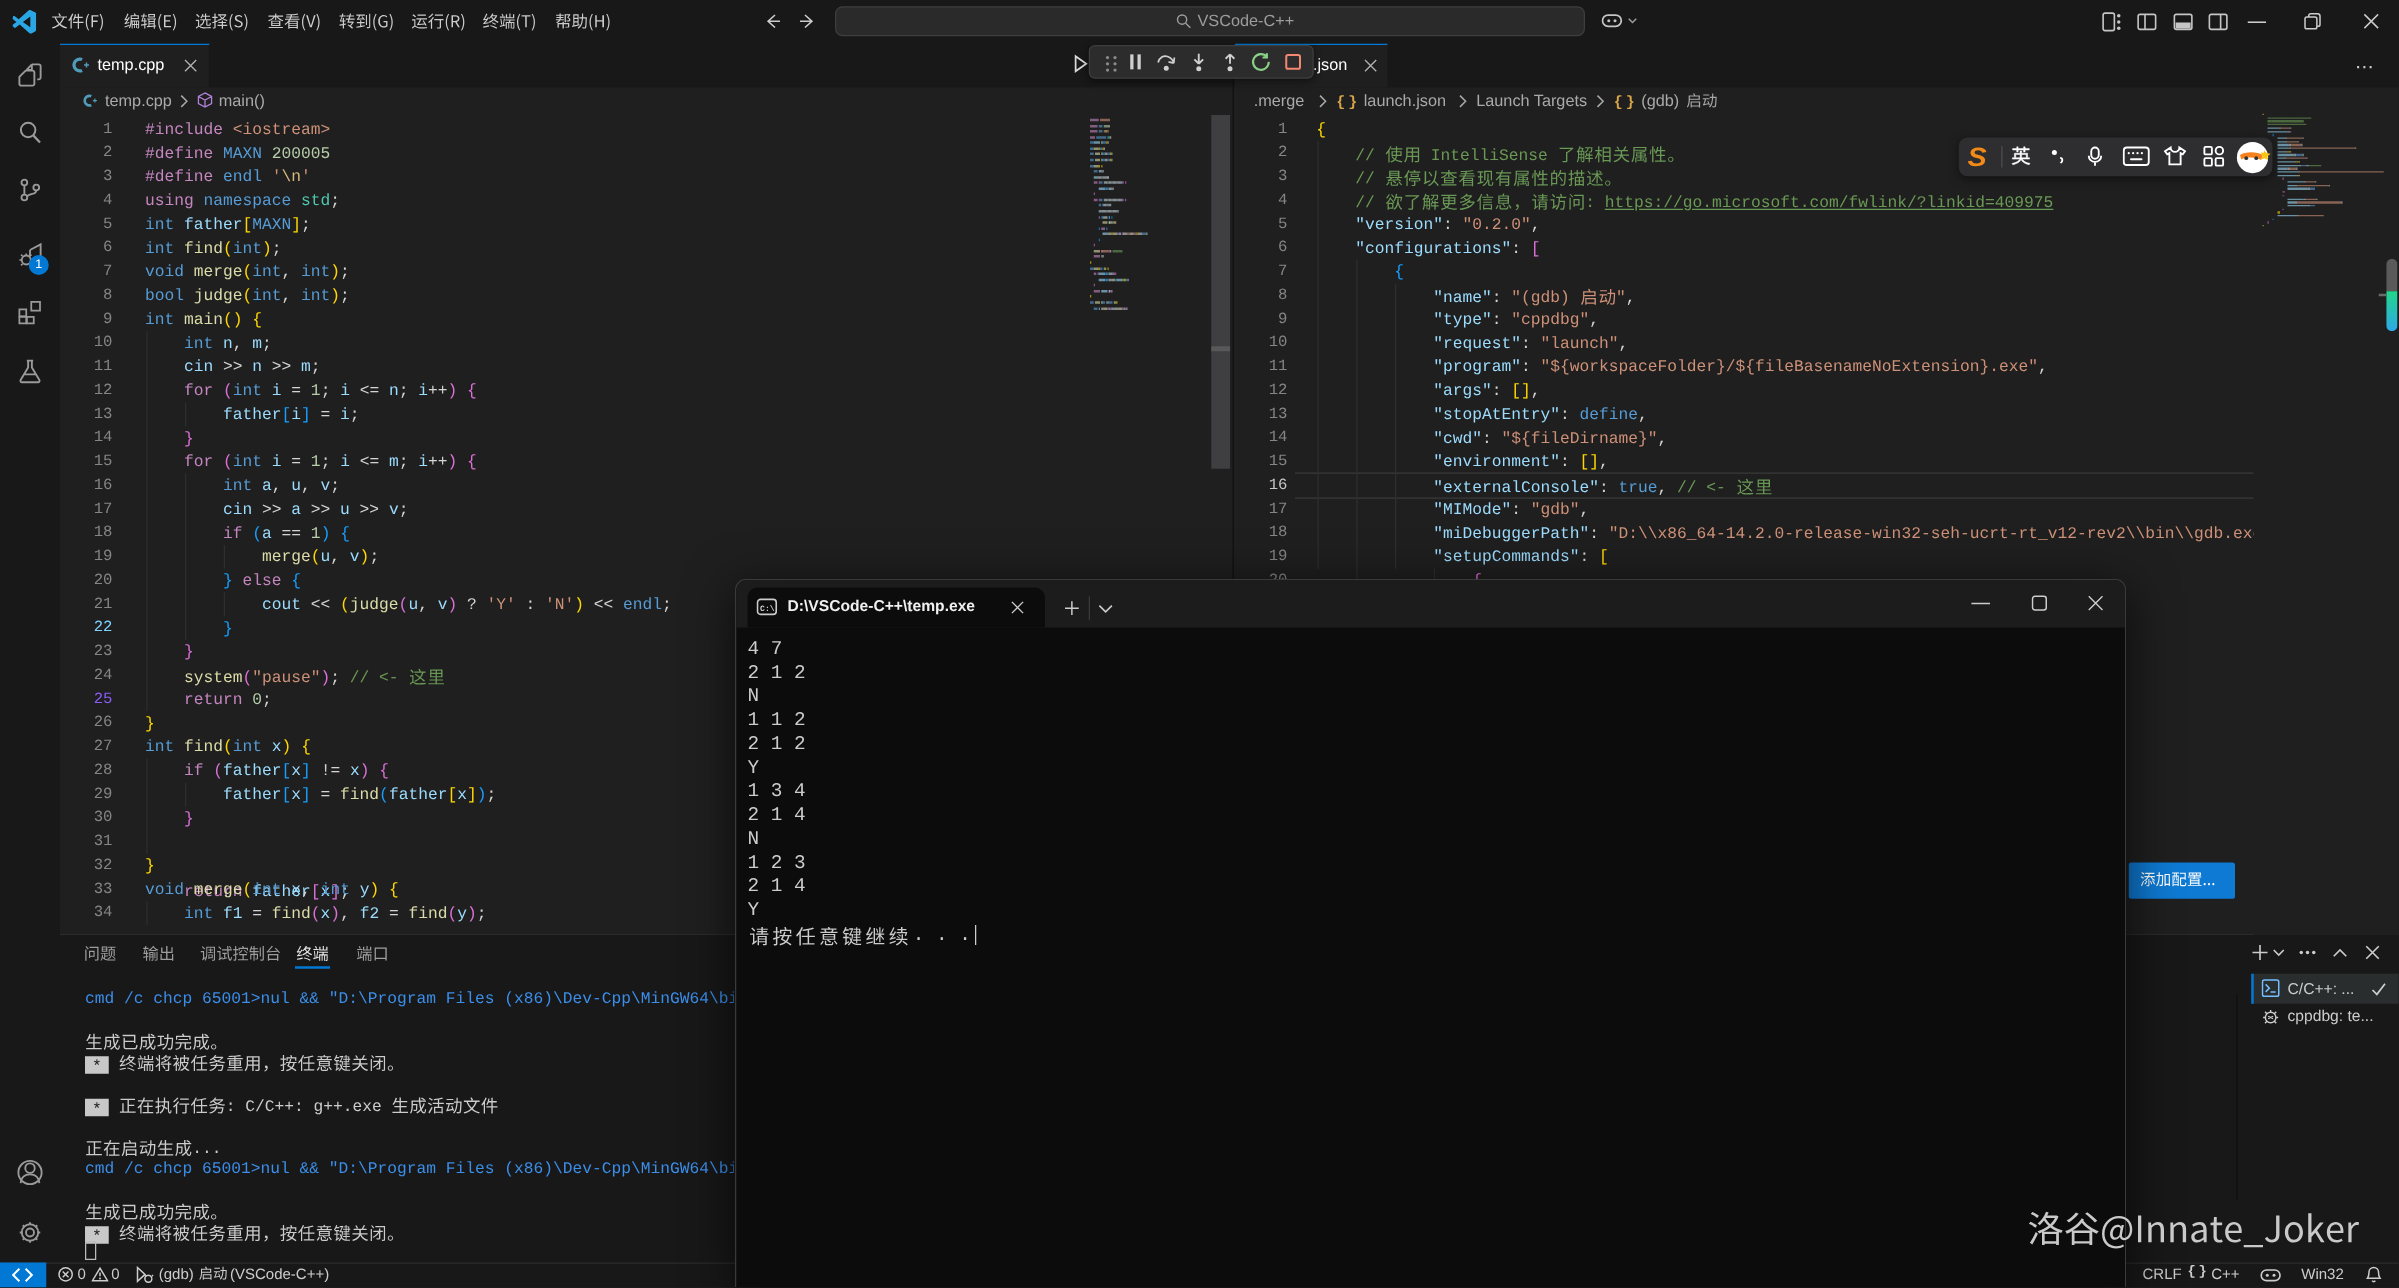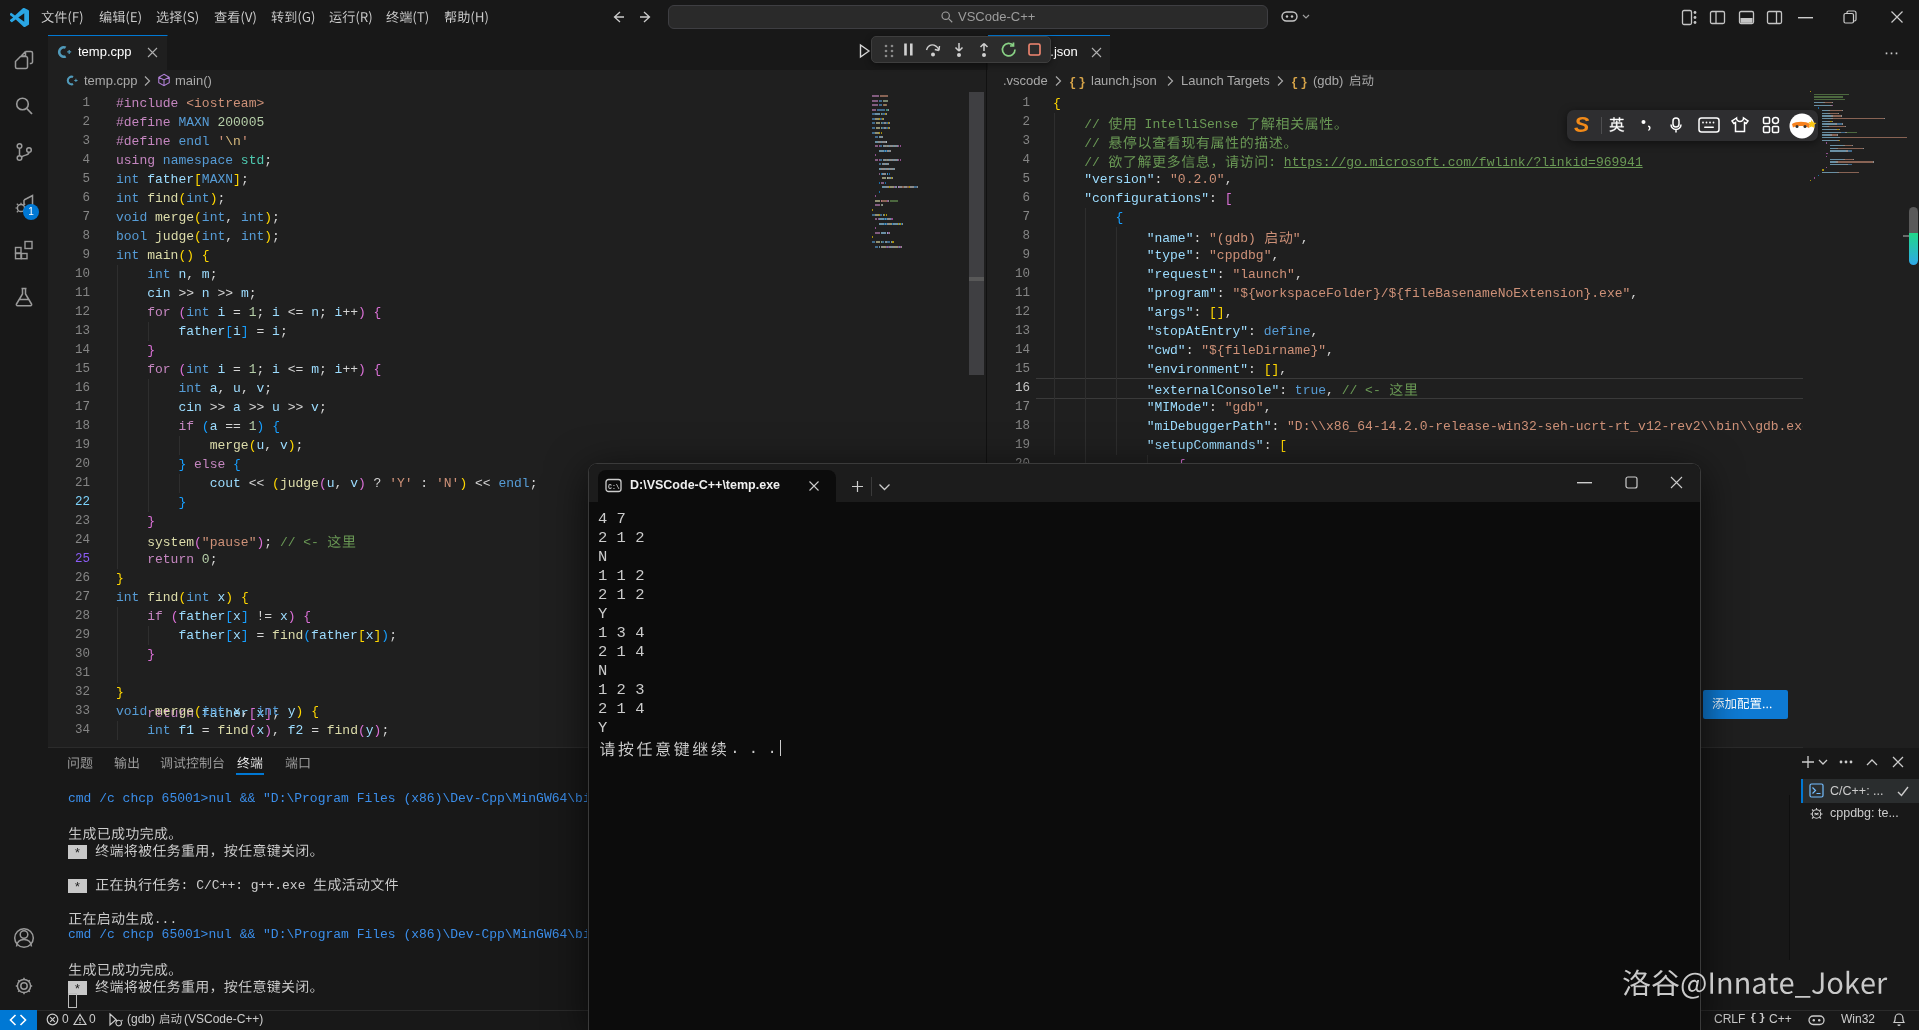--- a/index.html
+++ b/index.html
@@ -517,21 +517,21 @@
     <div style="left:969px;top:92px;width:15px;height:283px;background:#3f3f42"></div>
     <div style="left:969px;top:277px;width:15px;height:4px;background:#585858"></div>
     <div style="left:988px;top:35px;width:122px;height:35px;background:#1f1f1f;border-top:1.5px solid #0078d4"></div>
     <div style="left:1012px;top:44px;font-size:13px;color:#ffffff">launch.json</div>
     <div style="left:1091px;top:47px;line-height:0">
       <svg width="11" height="11" viewBox="0 0 11 11">
         <path stroke="#b0b0b0" stroke-width="1.1" d="M1 1 L10 10 M10 1 L1 10"></path>
       </svg>
     </div>
     <div style="left:1884px;top:44px;font-size:15px;color:#cccccc;letter-spacing:1px">⋯</div>
-    <div style="left:1003px;top:73px;font-size:13px;color:#a9a9a9">.vscode</div>
+    <div style="left:1003px;top:73px;font-size:13px;color:#a9a9a9">.merge</div>
     <div style="left:1053px;top:75px;line-height:0">
       <svg width="10" height="12" viewBox="0 0 10 12">
         <path fill="none" stroke="#a9a9a9" stroke-width="1.2" d="M3 1.5 L7.5 6 L3 10.5"></path>
       </svg>
     </div>
     <div style="left:1069px;top:72px;"><span style="font-family:Liberation Mono;font-weight:bold;color:#d8a549;font-size:12px">{ }</span></div>
     <div style="left:1091px;top:73px;font-size:13px;color:#a9a9a9">launch.json</div>
     <div style="left:1165px;top:75px;line-height:0">
       <svg width="10" height="12" viewBox="0 0 10 12">
         <path fill="none" stroke="#a9a9a9" stroke-width="1.2" d="M3 1.5 L7.5 6 L3 10.5"></path>
@@ -560,21 +560,21 @@
         </svg></span><span style="color:#6A9955"> IntelliSense </span><span style="display:inline-block;vertical-align:-6.6px;line-height:0"><svg width="102.2" height="21.4" viewBox="0 0 102.2 21.4" style="overflow:visible">
           <path fill="#6A9955" d="M1.7 5.2V6.2H10.7C9.7 7.2 8.1 8.3 6.8 8.9V15.6C6.8 15.8 6.7 15.9 6.4 15.9C6.1 15.9 5 15.9 3.8 15.9C4 16.2 4.2 16.6 4.3 16.9C5.7 16.9 6.6 16.9 7.2 16.8C7.7 16.6 7.9 16.3 7.9 15.6V9.5C9.7 8.5 11.6 7.1 12.8 5.7L12 5.1L11.7 5.2Z M18.6 8.4V10.1H17.3V8.4ZM19.3 8.4H20.6V10.1H19.3ZM17.2 7.6C17.4 7.2 17.6 6.7 17.9 6.1H19.7C19.5 6.6 19.3 7.2 19 7.6ZM17.5 4C17.1 5.8 16.3 7.4 15.3 8.5C15.6 8.7 16 9 16.1 9.1L16.4 8.7V11.3C16.4 12.9 16.3 15 15.4 16.5C15.6 16.6 16 16.8 16.2 17C16.8 16 17.1 14.8 17.2 13.6H18.6V16.2H19.3V13.6H20.6V15.7C20.6 15.9 20.6 15.9 20.4 15.9C20.3 15.9 19.9 15.9 19.4 15.9C19.5 16.2 19.6 16.6 19.7 16.8C20.4 16.8 20.8 16.8 21.1 16.6C21.4 16.5 21.5 16.2 21.5 15.7V7.6H20C20.3 7 20.7 6.3 20.9 5.7L20.3 5.3L20.1 5.3H18.2C18.3 5 18.4 4.6 18.5 4.3ZM18.6 10.9V12.8H17.3C17.3 12.3 17.3 11.8 17.3 11.3V10.9ZM19.3 10.9H20.6V12.8H19.3ZM23.1 9.4C22.9 10.6 22.4 11.7 21.8 12.5C22 12.6 22.4 12.8 22.6 13C22.9 12.6 23.1 12.1 23.3 11.6H24.9V13.3H22.1V14.2H24.9V16.9H25.9V14.2H28.3V13.3H25.9V11.6H28V10.7H25.9V9.4H24.9V10.7H23.7C23.8 10.3 23.9 9.9 24 9.5ZM22 4.8V5.7H24C23.7 7 23.2 8.1 21.7 8.7C21.9 8.9 22.2 9.3 22.3 9.5C24 8.7 24.6 7.3 24.9 5.7H27C26.9 7.3 26.8 8 26.6 8.1C26.5 8.2 26.4 8.3 26.2 8.3C26 8.3 25.5 8.2 24.9 8.2C25.1 8.4 25.2 8.8 25.2 9.1C25.8 9.1 26.4 9.1 26.6 9.1C27 9.1 27.2 9 27.4 8.7C27.7 8.4 27.8 7.5 27.9 5.2C27.9 5 27.9 4.8 27.9 4.8Z M37.1 9.2H41.4V11.6H37.1ZM37.1 8.2V5.9H41.4V8.2ZM37.1 12.6H41.4V15H37.1ZM36.1 4.9V16.8H37.1V16H41.4V16.8H42.5V4.9ZM32.5 4.1V7.1H30.2V8.1H32.4C31.9 10 30.9 12.2 29.9 13.4C30.1 13.6 30.3 14 30.5 14.3C31.2 13.4 31.9 11.8 32.5 10.2V16.9H33.5V10.5C34 11.2 34.7 12.1 34.9 12.5L35.6 11.7C35.3 11.3 34 9.8 33.5 9.3V8.1H35.5V7.1H33.5V4.1Z M47.2 4.6C47.8 5.4 48.4 6.4 48.6 7H45.9V8.1H50.6V9.8C50.6 10.1 50.5 10.3 50.5 10.6H45.1V11.6H50.3C49.9 13.1 48.5 14.7 44.8 16C45.1 16.2 45.4 16.7 45.5 16.9C49.1 15.7 50.7 14 51.3 12.4C52.5 14.6 54.3 16.1 56.8 16.9C57 16.5 57.3 16.1 57.5 15.8C55 15.2 53.1 13.7 52 11.6H57.2V10.6H51.7L51.7 9.8V8.1H56.4V7H53.7C54.2 6.3 54.7 5.3 55.2 4.5L54.1 4.1C53.7 5 53.1 6.2 52.5 7H48.7L49.6 6.5C49.3 5.9 48.7 4.9 48.1 4.2Z M61.7 5.5H70.1V6.8H61.7ZM60.7 4.7V8.8C60.7 11 60.5 14.1 59.1 16.3C59.4 16.4 59.9 16.7 60.1 16.9C61.5 14.6 61.7 11.1 61.7 8.8V7.6H71.1V4.7ZM63.7 10.5H66.2V11.5H63.7ZM67.2 10.5H69.7V11.5H67.2ZM68.1 14.1 68.5 14.8 67.2 14.8V13.7H70.3V16C70.3 16.1 70.3 16.2 70.1 16.2C70 16.2 69.5 16.2 68.8 16.2C68.9 16.4 69.1 16.7 69.1 16.9C70 16.9 70.6 16.9 70.9 16.8C71.2 16.7 71.3 16.4 71.3 16V13H67.2V12.2H70.7V9.8H67.2V9C68.4 8.9 69.6 8.7 70.5 8.6L69.9 7.9C68.2 8.3 65 8.4 62.5 8.5C62.6 8.7 62.7 9 62.7 9.2C63.8 9.2 65 9.1 66.2 9.1V9.8H62.8V12.2H66.2V13H62.2V17H63.2V13.7H66.2V14.8L63.8 14.9L63.8 15.7C65.2 15.7 67 15.6 68.9 15.5L69.3 16.1L69.9 15.9C69.7 15.4 69.1 14.5 68.7 13.9Z M75.7 4.1V16.9H76.8V4.1ZM74.4 6.7C74.3 7.9 74.1 9.4 73.7 10.3L74.5 10.6C74.9 9.6 75.1 8 75.2 6.8ZM76.9 6.6C77.3 7.4 77.7 8.4 77.8 9.1L78.6 8.7C78.5 8.1 78 7.1 77.6 6.3ZM78 15.4V16.4H86.6V15.4H83.1V11.9H85.9V10.9H83.1V8H86.2V7H83.1V4.1H82V7H80.3C80.4 6.3 80.6 5.6 80.7 4.9L79.7 4.7C79.4 6.6 78.8 8.5 78 9.7C78.3 9.8 78.8 10.1 79 10.2C79.3 9.6 79.7 8.9 79.9 8H82V10.9H79V11.9H82V15.4Z M90.6 12.4C89.5 12.4 88.5 13.4 88.5 14.5C88.5 15.7 89.5 16.7 90.6 16.7C91.8 16.7 92.8 15.7 92.8 14.5C92.8 13.4 91.8 12.4 90.6 12.4ZM90.6 16C89.8 16 89.2 15.3 89.2 14.5C89.2 13.8 89.8 13.1 90.6 13.1C91.4 13.1 92 13.8 92 14.5C92 15.3 91.4 16 90.6 16Z"></path>
         </svg></span></div>
     <div class="ln" style="left:990px;top:132px;width:40px;color:#858585">3</div>
     <div class="mono" style="left:1053px;top:132px"><span style="color:#D4D4D4">    </span><span style="color:#6A9955">// </span><span style="display:inline-block;vertical-align:-6.6px;line-height:0"><svg width="189.8" height="21.4" viewBox="0 0 189.8 21.4" style="overflow:visible">
           <path fill="#6A9955" d="M4.5 13.4V15.4C4.5 16.4 4.9 16.7 6.3 16.7C6.6 16.7 8.8 16.7 9.1 16.7C10.2 16.7 10.5 16.3 10.6 14.8C10.4 14.8 10 14.6 9.7 14.5C9.7 15.7 9.6 15.8 9 15.8C8.5 15.8 6.8 15.8 6.4 15.8C5.7 15.8 5.5 15.8 5.5 15.4V13.4ZM6.1 13.2C6.9 13.6 7.8 14.3 8.2 14.8L9 14.2C8.5 13.7 7.6 13 6.8 12.7ZM10.4 13.7C11.4 14.5 12.3 15.6 12.8 16.4L13.7 15.8C13.2 15.1 12.2 14 11.3 13.2ZM2.7 13.3C2.3 14.2 1.6 15.2 0.8 15.9L1.7 16.4C2.5 15.7 3.2 14.6 3.7 13.7ZM2.3 12.9C2.8 12.7 3.5 12.7 11 12.2C11.4 12.6 11.8 13 12 13.3L12.9 12.7C12.3 12 11.2 11.1 10.2 10.4H13.7V9.6H11.5V4.6H3.3V9.6H1.1V10.4H4.7C4 11 3.2 11.5 2.9 11.6C2.6 11.8 2.3 11.9 2 12C2.1 12.2 2.3 12.7 2.3 12.9ZM4.3 9.6V8.6H10.4V9.6ZM9.1 10.7C9.4 10.9 9.8 11.2 10.1 11.5L4.2 11.8C4.9 11.4 5.6 10.9 6.2 10.4H9.4ZM4.3 7.1H10.4V7.9H4.3ZM4.3 6.3V5.4H10.4V6.3Z M21.4 7.7H26V8.9H21.4ZM20.5 7V9.7H27V7ZM19.2 10.5V12.8H20.1V11.4H27.3V12.8H28.2V10.5ZM22.8 4.3C23 4.6 23.2 5 23.3 5.3H19.4V6.2H28.2V5.3H24.5C24.3 4.9 24 4.4 23.7 4ZM20.5 12.5V13.3H23.2V15.7C23.2 15.9 23.2 16 22.9 16C22.7 16 21.9 16 21.1 16C21.2 16.2 21.4 16.6 21.4 16.9C22.5 16.9 23.2 16.9 23.7 16.8C24.2 16.6 24.3 16.3 24.3 15.8V13.3H26.9V12.5ZM18.6 4.1C17.9 6.2 16.6 8.3 15.3 9.7C15.5 9.9 15.8 10.5 15.9 10.7C16.3 10.3 16.7 9.7 17.1 9.2V16.9H18.1V7.6C18.7 6.6 19.1 5.5 19.5 4.4Z M34.7 5.9C35.5 6.9 36.5 8.3 36.9 9.2L37.8 8.6C37.4 7.7 36.5 6.4 35.6 5.4ZM40.2 4.6C39.8 10.8 38.9 14.3 34.3 16.1C34.6 16.3 35 16.8 35.1 17C37 16.2 38.3 15 39.3 13.5C40.4 14.7 41.5 16 42.1 16.9L43 16.2C42.4 15.2 41 13.7 39.8 12.6C40.7 10.6 41.1 8 41.3 4.6ZM31.5 15.5C31.8 15.2 32.3 14.9 36.4 13C36.3 12.7 36.2 12.3 36.1 12L32.9 13.5V5.1H31.7V13.4C31.7 14 31.2 14.5 30.9 14.7C31.1 14.9 31.4 15.3 31.5 15.5Z M48.2 12.8H53.9V13.9H48.2ZM48.2 10.9H53.9V12H48.2ZM47.2 10.1V14.7H55V10.1ZM45.1 15.5V16.5H57.1V15.5ZM50.5 4.1V5.8H44.9V6.8H49.4C48.2 8.1 46.3 9.3 44.6 9.9C44.8 10.1 45.1 10.5 45.3 10.7C47.2 10 49.3 8.5 50.5 6.8V9.7H51.6V6.8C52.9 8.4 55 9.9 56.9 10.6C57 10.3 57.4 9.9 57.6 9.7C55.8 9.2 53.9 8 52.7 6.8H57.3V5.8H51.6V4.1Z M63.3 12.8H69.5V13.8H63.3ZM63.3 12.1V11.1H69.5V12.1ZM63.3 14.5H69.5V15.6H63.3ZM70.3 4.2C68 4.6 63.8 4.8 60.4 4.9C60.4 5.1 60.5 5.4 60.6 5.7C61.8 5.7 63.1 5.6 64.4 5.6C64.3 5.9 64.2 6.2 64.1 6.6H60.5V7.4H63.8C63.7 7.7 63.5 8.1 63.3 8.4H59.5V9.3H62.8C62 10.8 60.8 12.1 59.2 13C59.4 13.2 59.7 13.6 59.8 13.8C60.8 13.2 61.6 12.5 62.3 11.7V17H63.3V16.4H69.5V17H70.5V10.3H63.5C63.7 10 63.9 9.6 64 9.3H71.9V8.4H64.5C64.6 8.1 64.8 7.7 64.9 7.4H71.1V6.6H65.3L65.6 5.5C67.6 5.4 69.5 5.2 70.9 4.9Z M79.3 4.7V12.2H80.4V5.7H84.6V12.2H85.6V4.7ZM73.9 14.4 74.1 15.4C75.5 15 77.2 14.5 78.9 14L78.8 13L77 13.6V10H78.4V9.1H77V6H78.7V5H74.1V6H75.9V9.1H74.3V10H75.9V13.9C75.2 14.1 74.5 14.3 73.9 14.4ZM81.9 6.9V9.6C81.9 11.8 81.5 14.4 77.9 16.2C78.2 16.4 78.5 16.8 78.6 17C80.9 15.8 82 14.1 82.5 12.4V15.4C82.5 16.3 82.9 16.6 83.9 16.6H85.2C86.4 16.6 86.5 16 86.7 13.8C86.4 13.7 86.1 13.6 85.8 13.4C85.7 15.4 85.7 15.8 85.2 15.8H84C83.6 15.8 83.5 15.7 83.5 15.3V12H82.7C82.9 11.1 82.9 10.3 82.9 9.6V6.9Z M93.4 4.1C93.2 4.7 93 5.3 92.8 5.9H88.8V6.9H92.3C91.4 8.7 90.1 10.4 88.5 11.6C88.7 11.8 89 12.1 89.1 12.4C90 11.7 90.8 11 91.5 10.1V16.9H92.5V14.2H98.4V15.6C98.4 15.8 98.3 15.9 98.1 15.9C97.8 15.9 96.9 15.9 96 15.9C96.2 16.2 96.3 16.6 96.4 16.9C97.6 16.9 98.3 16.9 98.8 16.7C99.3 16.6 99.4 16.2 99.4 15.6V8.5H92.6C92.9 8 93.2 7.4 93.5 6.9H101V5.9H93.9C94.1 5.4 94.3 4.8 94.4 4.3ZM92.5 11.8H98.4V13.2H92.5ZM92.5 10.9V9.4H98.4V10.9Z M105.5 5.5H113.9V6.8H105.5ZM104.5 4.7V8.8C104.5 11 104.3 14.1 102.9 16.3C103.2 16.4 103.7 16.7 103.9 16.9C105.3 14.6 105.5 11.1 105.5 8.8V7.6H114.9V4.7ZM107.5 10.5H110V11.5H107.5ZM111 10.5H113.5V11.5H111ZM111.9 14.1 112.3 14.8 111 14.8V13.7H114.1V16C114.1 16.1 114.1 16.2 113.9 16.2C113.8 16.2 113.3 16.2 112.6 16.2C112.7 16.4 112.9 16.7 112.9 16.9C113.8 16.9 114.4 16.9 114.7 16.8C115 16.7 115.1 16.4 115.1 16V13H111V12.2H114.5V9.8H111V9C112.2 8.9 113.4 8.7 114.3 8.6L113.7 7.9C112 8.3 108.8 8.4 106.3 8.5C106.4 8.7 106.5 9 106.5 9.2C107.6 9.2 108.8 9.1 110 9.1V9.8H106.6V12.2H110V13H106V17H107V13.7H110V14.8L107.6 14.9L107.6 15.7C109 15.7 110.8 15.6 112.7 15.5L113.1 16.1L113.7 15.9C113.5 15.4 112.9 14.5 112.5 13.9Z M119.5 4.1V16.9H120.6V4.1ZM118.2 6.7C118.1 7.9 117.9 9.4 117.5 10.3L118.3 10.6C118.7 9.6 118.9 8 119 6.8ZM120.7 6.6C121.1 7.4 121.5 8.4 121.6 9.1L122.4 8.7C122.3 8.1 121.8 7.1 121.4 6.3ZM121.8 15.4V16.4H130.4V15.4H126.9V11.9H129.7V10.9H126.9V8H130V7H126.9V4.1H125.8V7H124.1C124.2 6.3 124.4 5.6 124.5 4.9L123.5 4.7C123.2 6.6 122.6 8.5 121.8 9.7C122.1 9.8 122.6 10.1 122.8 10.2C123.1 9.6 123.5 8.9 123.7 8H125.8V10.9H122.8V11.9H125.8V15.4Z M139.4 9.9C140.2 10.9 141.1 12.3 141.6 13.2L142.5 12.6C142 11.8 141 10.4 140.2 9.4ZM135.1 4C134.9 4.7 134.7 5.6 134.5 6.3H132.9V16.6H133.9V15.5H137.8V6.3H135.5C135.7 5.7 136 4.9 136.2 4.2ZM133.9 7.3H136.8V10.2H133.9ZM133.9 14.5V11.1H136.8V14.5ZM140.1 4C139.6 5.9 138.9 7.9 137.9 9.1C138.2 9.3 138.6 9.5 138.8 9.7C139.3 9 139.7 8.2 140.1 7.2H143.7C143.5 12.9 143.3 15 142.8 15.5C142.7 15.7 142.5 15.7 142.2 15.7C141.9 15.7 141.1 15.7 140.2 15.6C140.4 15.9 140.5 16.4 140.5 16.6C141.3 16.7 142.1 16.7 142.6 16.7C143.1 16.6 143.4 16.5 143.7 16.1C144.3 15.4 144.5 13.2 144.7 6.8C144.7 6.7 144.7 6.3 144.7 6.3H140.5C140.7 5.6 140.9 4.9 141.1 4.2Z M156.8 4.1V6.1H154.3V4.1H153.3V6.1H151.3V7H153.3V8.9H154.3V7H156.8V8.9H157.8V7H159.6V6.1H157.8V4.1ZM152.9 13.3H155V15.3H152.9ZM152.9 12.4V10.4H155V12.4ZM158.1 13.3V15.3H156V13.3ZM158.1 12.4H156V10.4H158.1ZM151.9 9.5V16.9H152.9V16.2H158.1V16.8H159.1V9.5ZM148.6 4.1V6.9H146.9V7.9H148.6V10.9C147.9 11.2 147.2 11.4 146.7 11.5L147 12.5L148.6 12V15.6C148.6 15.8 148.5 15.9 148.3 15.9C148.2 15.9 147.6 15.9 147 15.9C147.2 16.2 147.3 16.6 147.3 16.8C148.2 16.9 148.7 16.8 149.1 16.6C149.4 16.5 149.6 16.2 149.6 15.6V11.7L151.1 11.2L151 10.2L149.6 10.6V7.9H151.1V6.9H149.6V4.1Z M170.9 4.8C171.5 5.4 172.3 6.1 172.6 6.6L173.4 6C173.1 5.6 172.3 4.8 171.6 4.4ZM161.9 5.1C162.6 5.9 163.5 7 163.9 7.7L164.8 7.2C164.4 6.5 163.4 5.4 162.7 4.6ZM169.2 4.2V6.8H165.4V7.8H168.7C167.9 9.9 166.5 12 165.1 13C165.4 13.2 165.7 13.6 165.9 13.8C167.1 12.8 168.3 10.9 169.2 8.9V14.9H170.2V8.9C171.5 10.4 172.7 12.1 173.3 13.2L174.1 12.6C173.4 11.3 171.8 9.3 170.4 7.8H174V6.8H170.2V4.2ZM164.6 9.1H161.6V10H163.6V14.3C163 14.5 162.2 15.1 161.5 15.8L162.1 16.7C162.9 15.8 163.6 15.1 164.1 15.1C164.5 15.1 164.9 15.5 165.5 15.8C166.5 16.4 167.6 16.5 169.3 16.5C170.6 16.5 173.1 16.4 174.1 16.4C174.1 16.1 174.3 15.6 174.4 15.3C173 15.5 170.9 15.6 169.3 15.6C167.8 15.6 166.6 15.5 165.7 15C165.2 14.7 164.9 14.5 164.6 14.3Z M178.2 12.4C177.1 12.4 176.1 13.4 176.1 14.5C176.1 15.7 177.1 16.7 178.2 16.7C179.4 16.7 180.4 15.7 180.4 14.5C180.4 13.4 179.4 12.4 178.2 12.4ZM178.2 16C177.4 16 176.8 15.3 176.8 14.5C176.8 13.8 177.4 13.1 178.2 13.1C179 13.1 179.6 13.8 179.6 14.5C179.6 15.3 179 16 178.2 16Z"></path>
         </svg></span></div>
     <div class="ln" style="left:990px;top:151px;width:40px;color:#858585">4</div>
     <div class="mono" style="left:1053px;top:151px"><span style="color:#D4D4D4">    </span><span style="color:#6A9955">// </span><span style="display:inline-block;vertical-align:-6.6px;line-height:0"><svg width="160.6" height="21.4" viewBox="0 0 160.6 21.4" style="overflow:visible">
           <path fill="#6A9955" d="M2.9 4.4C2.4 5.5 1.6 6.6 0.8 7.3C1 7.4 1.4 7.8 1.6 8C2.4 7.1 3.3 5.9 3.9 4.7ZM4.7 4.8C5.5 5.6 6.4 6.7 6.8 7.3L7.6 6.8C7.2 6.1 6.2 5.1 5.5 4.4ZM3 12.2H5.7V15H3ZM4 6.8C3.3 8.6 2.1 10.4 0.6 11.4C0.9 11.6 1.2 11.9 1.4 12.2C1.6 12 1.8 11.8 2 11.5V16.8H3V16H6.7V11.3L6.9 11.7L7.7 11C7.1 10.1 5.8 8.7 4.7 7.6L4.9 7.1ZM3 11.2H2.4C3.1 10.4 3.8 9.5 4.3 8.4C5.1 9.3 6 10.4 6.6 11.2ZM8.7 4C8.4 6.2 7.7 8.2 6.8 9.5C7 9.6 7.5 9.9 7.7 10C8.2 9.3 8.6 8.4 8.9 7.4H12.6C12.5 8.3 12.3 9.3 12.1 10L12.9 10.2C13.2 9.3 13.5 7.9 13.8 6.6L13.1 6.4L12.9 6.5H9.2C9.4 5.8 9.6 5 9.7 4.2ZM10 7.7C9.8 11.8 9.1 14.6 6.9 16.2C7.1 16.3 7.5 16.7 7.6 16.9C9 15.9 9.9 14.4 10.4 12.4C10.9 14.3 11.7 15.7 13 17C13.2 16.7 13.5 16.3 13.7 16.1C12 14.6 11.3 12.9 10.8 10C10.9 9.3 10.9 8.6 11 7.8Z M16.3 5.2V6.2H25.3C24.3 7.2 22.7 8.3 21.4 8.9V15.6C21.4 15.8 21.3 15.9 21 15.9C20.7 15.9 19.6 15.9 18.4 15.9C18.6 16.2 18.8 16.6 18.9 16.9C20.3 16.9 21.2 16.9 21.8 16.8C22.3 16.6 22.5 16.3 22.5 15.6V9.5C24.3 8.5 26.2 7.1 27.4 5.7L26.6 5.1L26.3 5.2Z M33.2 8.4V10.1H31.9V8.4ZM33.9 8.4H35.2V10.1H33.9ZM31.8 7.6C32 7.2 32.2 6.7 32.5 6.1H34.3C34.1 6.6 33.9 7.2 33.6 7.6ZM32.1 4C31.7 5.8 30.9 7.4 29.9 8.5C30.2 8.7 30.6 9 30.7 9.1L31 8.7V11.3C31 12.9 30.9 15 30 16.5C30.2 16.6 30.6 16.8 30.8 17C31.4 16 31.7 14.8 31.8 13.6H33.2V16.2H33.9V13.6H35.2V15.7C35.2 15.9 35.2 15.9 35 15.9C34.9 15.9 34.5 15.9 34 15.9C34.1 16.2 34.2 16.6 34.3 16.8C35 16.8 35.4 16.8 35.7 16.6C36 16.5 36.1 16.2 36.1 15.7V7.6H34.6C34.9 7 35.3 6.3 35.5 5.7L34.9 5.3L34.7 5.3H32.8C32.9 5 33 4.6 33.1 4.3ZM33.2 10.9V12.8H31.9C31.9 12.3 31.9 11.8 31.9 11.3V10.9ZM33.9 10.9H35.2V12.8H33.9ZM37.7 9.4C37.5 10.6 37 11.7 36.4 12.5C36.6 12.6 37 12.8 37.2 13C37.5 12.6 37.7 12.1 37.9 11.6H39.5V13.3H36.7V14.2H39.5V16.9H40.5V14.2H42.9V13.3H40.5V11.6H42.6V10.7H40.5V9.4H39.5V10.7H38.3C38.4 10.3 38.5 9.9 38.6 9.5ZM36.6 4.8V5.7H38.6C38.3 7 37.8 8.1 36.3 8.7C36.5 8.9 36.8 9.3 36.9 9.5C38.6 8.7 39.2 7.3 39.5 5.7H41.6C41.5 7.3 41.4 8 41.2 8.1C41.1 8.2 41 8.3 40.8 8.3C40.6 8.3 40.1 8.2 39.5 8.2C39.7 8.4 39.8 8.8 39.8 9.1C40.4 9.1 41 9.1 41.2 9.1C41.6 9.1 41.8 9 42 8.7C42.3 8.4 42.4 7.5 42.5 5.2C42.5 5 42.5 4.8 42.5 4.8Z M47.6 12.5 46.7 12.9C47.2 13.7 47.8 14.3 48.5 14.8C47.6 15.3 46.4 15.7 44.8 16C45 16.3 45.3 16.7 45.4 17C47.2 16.6 48.5 16 49.4 15.4C51.4 16.4 54 16.8 57.2 16.9C57.3 16.5 57.5 16.1 57.7 15.9C54.5 15.8 52.1 15.6 50.3 14.8C51 14 51.4 13.2 51.6 12.4H56.3V6.9H51.7V5.8H57.2V4.8H45V5.8H50.6V6.9H46.3V12.4H50.5C50.3 13 50 13.7 49.3 14.2C48.7 13.8 48.1 13.2 47.6 12.5ZM47.3 10.1H50.6V10.6C50.6 10.9 50.6 11.2 50.6 11.5H47.3ZM51.7 11.5C51.7 11.2 51.7 10.9 51.7 10.6V10.1H55.3V11.5ZM47.3 7.8H50.6V9.2H47.3ZM51.7 7.8H55.3V9.2H51.7Z M65.1 4C64.2 5.2 62.5 6.6 60.3 7.5C60.5 7.7 60.8 8 61 8.2C62.3 7.7 63.3 7 64.3 6.2H68.2C67.5 7.1 66.5 7.9 65.4 8.5C64.9 8.1 64.2 7.6 63.6 7.2L62.9 7.8C63.4 8.1 64 8.6 64.5 9C63 9.7 61.4 10.2 59.8 10.5C60 10.7 60.2 11.1 60.3 11.4C63.9 10.7 68.1 8.8 69.8 5.7L69.2 5.2L69 5.3H65.3C65.7 5 66 4.6 66.2 4.3ZM67.4 8.9C66.4 10.3 64.3 11.9 61.5 12.9C61.7 13.1 62 13.4 62.2 13.7C63.9 13 65.4 12.1 66.5 11.2H70.4C69.7 12.3 68.7 13.1 67.4 13.8C66.9 13.4 66.3 12.8 65.7 12.4L64.8 12.9C65.4 13.3 66 13.9 66.5 14.3C64.5 15.2 62.1 15.7 59.7 15.9C59.9 16.2 60.1 16.7 60.2 17C65.2 16.4 70 14.8 71.9 10.6L71.2 10.2L71 10.2H67.6C67.9 9.9 68.2 9.5 68.5 9.2Z M78.6 8.4V9.3H85.5V8.4ZM78.6 10.4V11.2H85.5V10.4ZM77.6 6.4V7.3H86.6V6.4ZM80.9 4.4C81.3 5 81.7 5.8 81.9 6.3L82.8 5.9C82.6 5.4 82.2 4.6 81.8 4.1ZM78.5 12.4V16.9H79.4V16.4H84.7V16.9H85.6V12.4ZM79.4 15.5V13.3H84.7V15.5ZM76.9 4.1C76.2 6.2 75 8.3 73.7 9.7C73.9 9.9 74.2 10.5 74.3 10.7C74.8 10.2 75.2 9.5 75.7 8.9V17H76.6V7.2C77.1 6.3 77.5 5.3 77.8 4.4Z M91.6 8.1H98.1V9.2H91.6ZM91.6 10.1H98.1V11.2H91.6ZM91.6 6.2H98.1V7.3H91.6ZM91.6 13V15.3C91.6 16.4 92 16.7 93.6 16.7C94 16.7 96.5 16.7 96.8 16.7C98.2 16.7 98.6 16.3 98.7 14.5C98.4 14.4 98 14.3 97.7 14.1C97.6 15.5 97.5 15.7 96.8 15.7C96.2 15.7 94.1 15.7 93.7 15.7C92.8 15.7 92.6 15.7 92.6 15.3V13ZM98.6 13.1C99.2 14 99.9 15.2 100.1 16L101.1 15.5C100.9 14.8 100.2 13.6 99.5 12.7ZM90 13C89.6 13.8 89.1 15 88.5 15.8L89.5 16.3C90 15.5 90.5 14.2 90.9 13.4ZM93.8 12.5C94.5 13.1 95.3 14.1 95.6 14.7L96.5 14.2C96.1 13.6 95.3 12.7 94.6 12H99.2V5.4H95C95.2 5 95.4 4.6 95.6 4.1L94.4 3.9C94.3 4.3 94.1 4.9 93.9 5.4H90.6V12H94.5Z M104.7 17.3C106.2 16.8 107.1 15.7 107.1 14.1C107.1 13.2 106.7 12.5 105.9 12.5C105.4 12.5 104.9 12.9 104.9 13.5C104.9 14.2 105.3 14.5 105.9 14.5L106.2 14.5C106.1 15.5 105.5 16.1 104.4 16.6Z M118.6 5C119.3 5.7 120.2 6.6 120.7 7.2L121.4 6.4C121 5.9 120 5 119.3 4.4ZM117.7 8.5V9.5H119.8V14.6C119.8 15.2 119.4 15.6 119.1 15.8C119.3 16 119.6 16.4 119.7 16.7C119.9 16.4 120.2 16.1 122.6 14.3C122.5 14.1 122.3 13.7 122.3 13.4L120.8 14.5V8.5ZM124 12.9H128.4V14H124ZM124 12.1V11H128.4V12.1ZM125.7 4.1V5.2H122.4V6H125.7V6.9H122.8V7.6H125.7V8.6H122V9.4H130.5V8.6H126.7V7.6H129.7V6.9H126.7V6H130.1V5.2H126.7V4.1ZM123 10.2V16.9H124V14.8H128.4V15.7C128.4 15.9 128.3 16 128.2 16C128 16 127.3 16 126.6 16C126.7 16.2 126.8 16.6 126.9 16.9C127.9 16.9 128.5 16.9 128.9 16.7C129.3 16.6 129.4 16.3 129.4 15.8V10.2Z M140 4.3C140.2 5 140.5 5.9 140.7 6.5L141.7 6.2C141.6 5.6 141.3 4.7 141 4.1ZM133.5 4.9C134.1 5.6 135 6.5 135.4 7.1L136.2 6.3C135.7 5.8 134.8 4.9 134.2 4.3ZM136.9 6.5V7.5H139C138.9 11 138.7 14.4 136.4 16.2C136.7 16.4 137 16.7 137.2 17C139 15.5 139.6 13.2 139.8 10.6H143C142.8 14 142.6 15.4 142.3 15.7C142.2 15.8 142.1 15.9 141.8 15.9C141.6 15.9 140.9 15.9 140.1 15.8C140.3 16.1 140.4 16.5 140.4 16.8C141.2 16.8 141.9 16.9 142.3 16.8C142.7 16.8 143 16.7 143.2 16.4C143.7 15.8 143.8 14.3 144 10.1C144 9.9 144 9.6 144 9.6H139.9C140 8.9 140 8.2 140 7.5H145V6.5ZM132.3 8.4V9.4H134.5V14.1C134.5 14.7 134 15.2 133.7 15.4C133.9 15.6 134.3 16.1 134.4 16.3C134.6 16 134.9 15.7 137.5 13.8C137.4 13.6 137.2 13.2 137.1 12.9L135.5 14.1V8.4Z M147.6 7.2V16.9H148.6V7.2ZM147.8 4.7C148.5 5.5 149.4 6.5 149.8 7.1L150.6 6.5C150.2 5.9 149.2 4.9 148.5 4.2ZM151.3 4.8V5.8H157.9V15.5C157.9 15.7 157.9 15.8 157.6 15.8C157.4 15.8 156.5 15.8 155.7 15.8C155.8 16.1 156 16.5 156.1 16.8C157.2 16.8 157.9 16.8 158.4 16.6C158.8 16.5 159 16.2 159 15.5V4.8ZM150.8 8.3V14.4H151.8V13.5H155.7V8.3ZM151.8 9.3H154.7V12.5H151.8Z"></path>
-        </svg></span><span style="color:#6A9955">: </span><span style="color:#6A9955;text-decoration:underline">https://go.microsoft.com/fwlink/?linkid=969941</span></div>
+        </svg></span><span style="color:#6A9955">: </span><span style="color:#6A9955;text-decoration:underline">https://go.microsoft.com/fwlink/?linkid=409975</span></div>
     <div class="ln" style="left:990px;top:170px;width:40px;color:#858585">5</div>
     <div class="mono" style="left:1053px;top:170px"><span style="color:#D4D4D4">    </span><span style="color:#9CDCFE">"version"</span><span style="color:#D4D4D4">: </span><span style="color:#CE9178">"0.2.0"</span><span style="color:#D4D4D4">,</span></div>
     <div class="ln" style="left:990px;top:189px;width:40px;color:#858585">6</div>
     <div class="mono" style="left:1053px;top:189px"><span style="color:#D4D4D4">    </span><span style="color:#9CDCFE">"configurations"</span><span style="color:#D4D4D4">: </span><span style="color:#DA70D6">[</span></div>
     <div class="ln" style="left:990px;top:208px;width:40px;color:#858585">7</div>
     <div class="mono" style="left:1053px;top:208px"><span style="color:#D4D4D4">        </span><span style="color:#179FFF">{</span></div>
     <div class="ln" style="left:990px;top:227px;width:40px;color:#858585">8</div>
     <div class="mono" style="left:1053px;top:227px"><span style="color:#D4D4D4">            </span><span style="color:#9CDCFE">"name"</span><span style="color:#D4D4D4">: </span><span style="color:#CE9178">"(gdb) </span><span style="display:inline-block;vertical-align:-6.6px;line-height:0"><svg width="29.2" height="21.4" viewBox="0 0 29.2 21.4" style="overflow:visible">
           <path fill="#CE9178" d="M4.2 11.5V16.9H5.2V16H11.6V16.8H12.7V11.5ZM5.2 15V12.4H11.6V15ZM6.4 4.3C6.7 4.9 7 5.6 7.2 6.1H2.5V9.4C2.5 11.5 2.3 14.3 0.8 16.3C1 16.4 1.5 16.8 1.7 17C3.1 15 3.5 12.1 3.5 10H12.5V6.1H7.9L8.4 5.9C8.2 5.4 7.8 4.6 7.4 4ZM3.5 7H11.4V9H3.5Z M16.1 5.2V6.1H21.6V5.2ZM24 4.3C24 5.3 24 6.3 24 7.3H22V8.3H24C23.8 11.5 23.2 14.4 21.3 16.2C21.6 16.3 22 16.7 22.1 16.9C24.2 15 24.8 11.8 25 8.3H27.1C26.9 13.3 26.7 15.1 26.4 15.6C26.2 15.7 26.1 15.8 25.8 15.8C25.5 15.8 24.8 15.8 24 15.7C24.2 16 24.3 16.4 24.3 16.7C25.1 16.8 25.8 16.8 26.3 16.7C26.7 16.7 27 16.6 27.3 16.2C27.8 15.6 27.9 13.6 28.1 7.8C28.1 7.7 28.1 7.3 28.1 7.3H25C25.1 6.3 25.1 5.3 25.1 4.3ZM16.1 15.2 16.2 15.2V15.2C16.5 15 17 14.9 20.9 14L21.1 14.9L22.1 14.6C21.8 13.6 21.2 12 20.6 10.7L19.8 10.9C20.1 11.6 20.3 12.4 20.6 13.1L17.3 13.8C17.8 12.5 18.3 11 18.7 9.5H21.8V8.5H15.7V9.5H17.6C17.2 11.1 16.6 12.8 16.5 13.3C16.2 13.8 16 14.2 15.8 14.2C15.9 14.5 16.1 15 16.1 15.2Z"></path>
         </svg></span><span style="color:#CE9178">"</span><span style="color:#D4D4D4">,</span></div>

